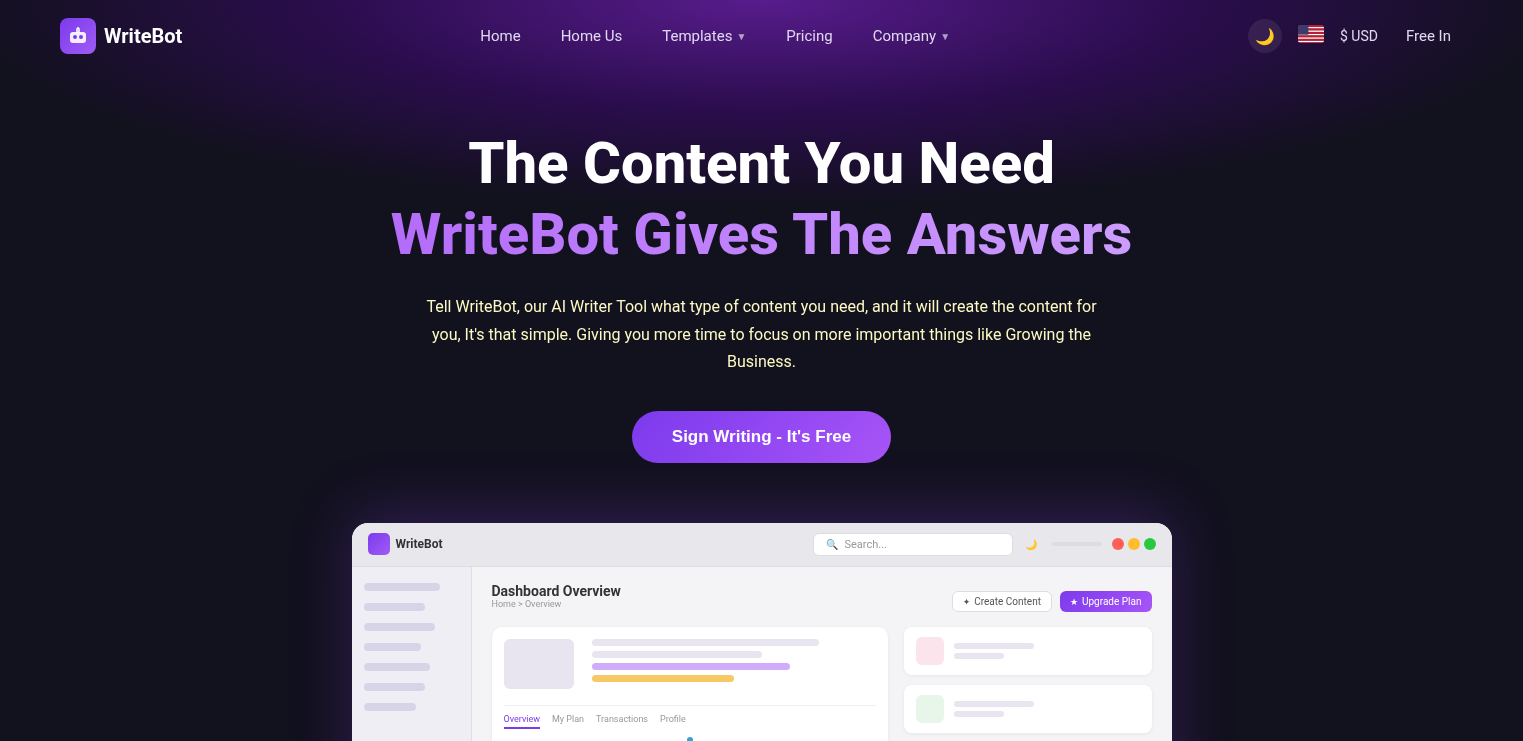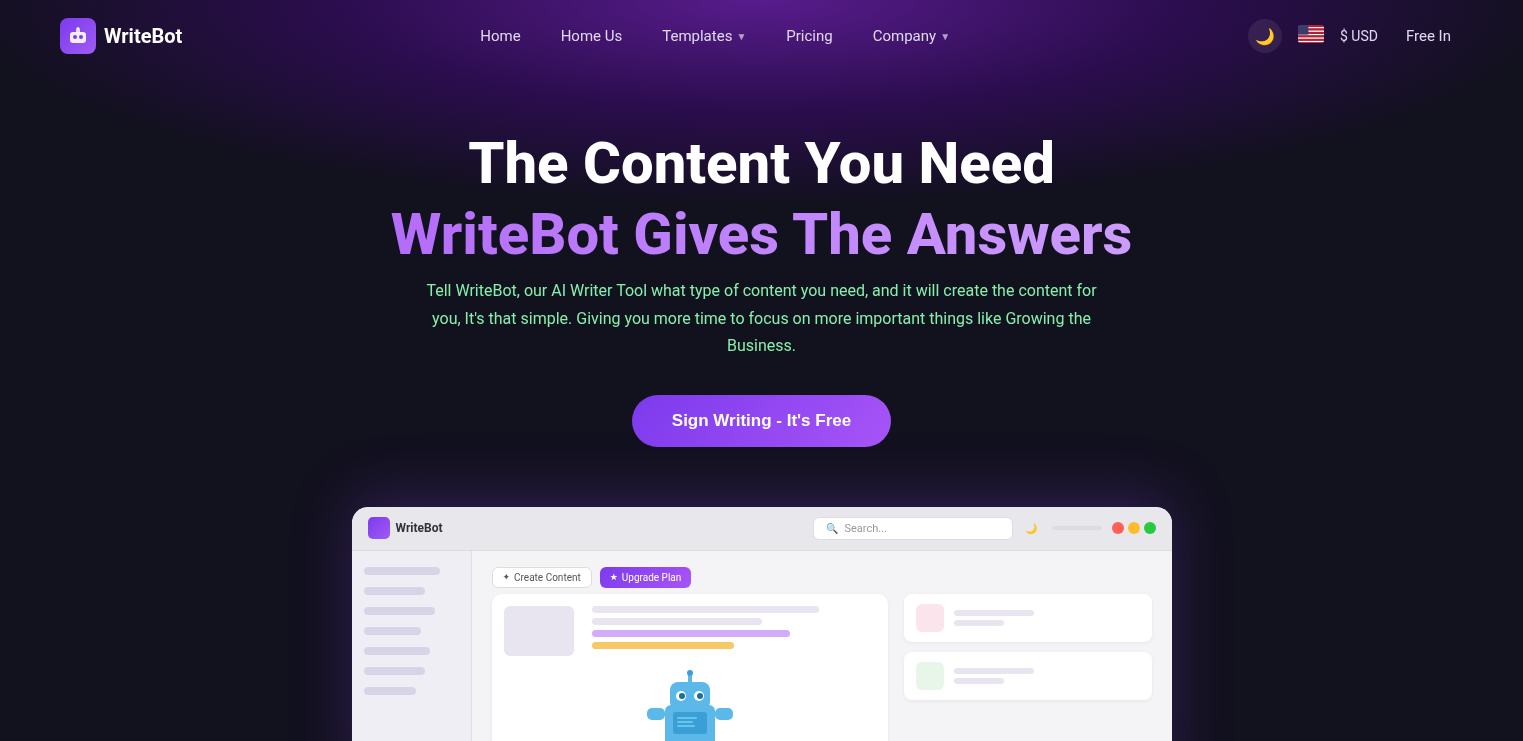--- a/index.html
+++ b/index.html
@@ -150,26 +150,26 @@
     }
 
     .hero-title-gradient {
       font-size: 58px;
       font-weight: 800;
       background: linear-gradient(90deg, #a855f7, #c084fc, #d8b4fe);
       -webkit-background-clip: text;
       -webkit-text-fill-color: transparent;
       background-clip: text;
       line-height: 1.2;
-      margin-bottom: 8px;
+      margin-bottom: 24px;
     }
 
     .hero-desc {
       font-size: 16px;
-      color: #86efac;
+      color: #fef9c3;
       max-width: 700px;
       margin: 0 auto 36px;
       line-height: 1.7;
     }
 
     .hero-cta-btn {
       background: linear-gradient(135deg, #7c3aed, #a855f7);
       color: #fff;
       border: none;
       padding: 16px 40px;
@@ -546,20 +546,24 @@
           <div class="dash-sidebar-item" style="width:75%;"></div>
           <div class="dash-sidebar-item" style="width:60%;"></div>
           <div class="dash-sidebar-item" style="width:70%;"></div>
           <div class="dash-sidebar-item" style="width:65%;"></div>
           <div class="dash-sidebar-item" style="width:55%;"></div>
 
         </div>
 
         <div class="dash-main">
           <div class="dash-header-row">
+            <div>
+              <div class="dash-title">Dashboard Overview</div>
+              <div class="dash-breadcrumb">Home &gt; Overview</div>
+            </div>
             <div class="dash-btn-row">
               <div class="dash-btn-outline">
                 <span style="font-size:9px;">✦</span>
                 <span>Create Content</span>
               </div>
               <div class="dash-btn-purple">
                 <span style="font-size:9px;">★</span>
                 <span>Upgrade Plan</span>
               </div>
             </div>
@@ -571,20 +575,26 @@
               <div style="display:flex;gap:8px;margin-bottom:8px;">
                 <div class="dash-card-img"></div>
                 <div class="dash-card-lines" style="flex:1;">
                   <div class="dash-line" style="width:80%;"></div>
                   <div class="dash-line" style="width:60%;"></div>
                   <div class="dash-line" style="width:70%;background:#9f5cf5;opacity:0.5;"></div>
                   <div class="dash-line" style="width:50%;background:#f0a500;opacity:0.6;"></div>
                 </div>
               </div>
 
+              <div class="dash-tabs-row">
+                <span class="dash-tab active">Overview</span>
+                <span class="dash-tab">My Plan</span>
+                <span class="dash-tab">Transactions</span>
+                <span class="dash-tab">Profile</span>
+              </div>
 
               <div class="dash-illustration">
                 <svg width="110" height="90" viewBox="0 0 110 90" fill="none">
 
                   <rect x="30" y="35" width="50" height="45" rx="6" fill="#5bb8e8"></rect>
 
                   <rect x="38" y="42" width="34" height="22" rx="3" fill="#3a9fd6"></rect>
 
                   <rect x="35" y="12" width="40" height="28" rx="8" fill="#5bb8e8"></rect>
 

